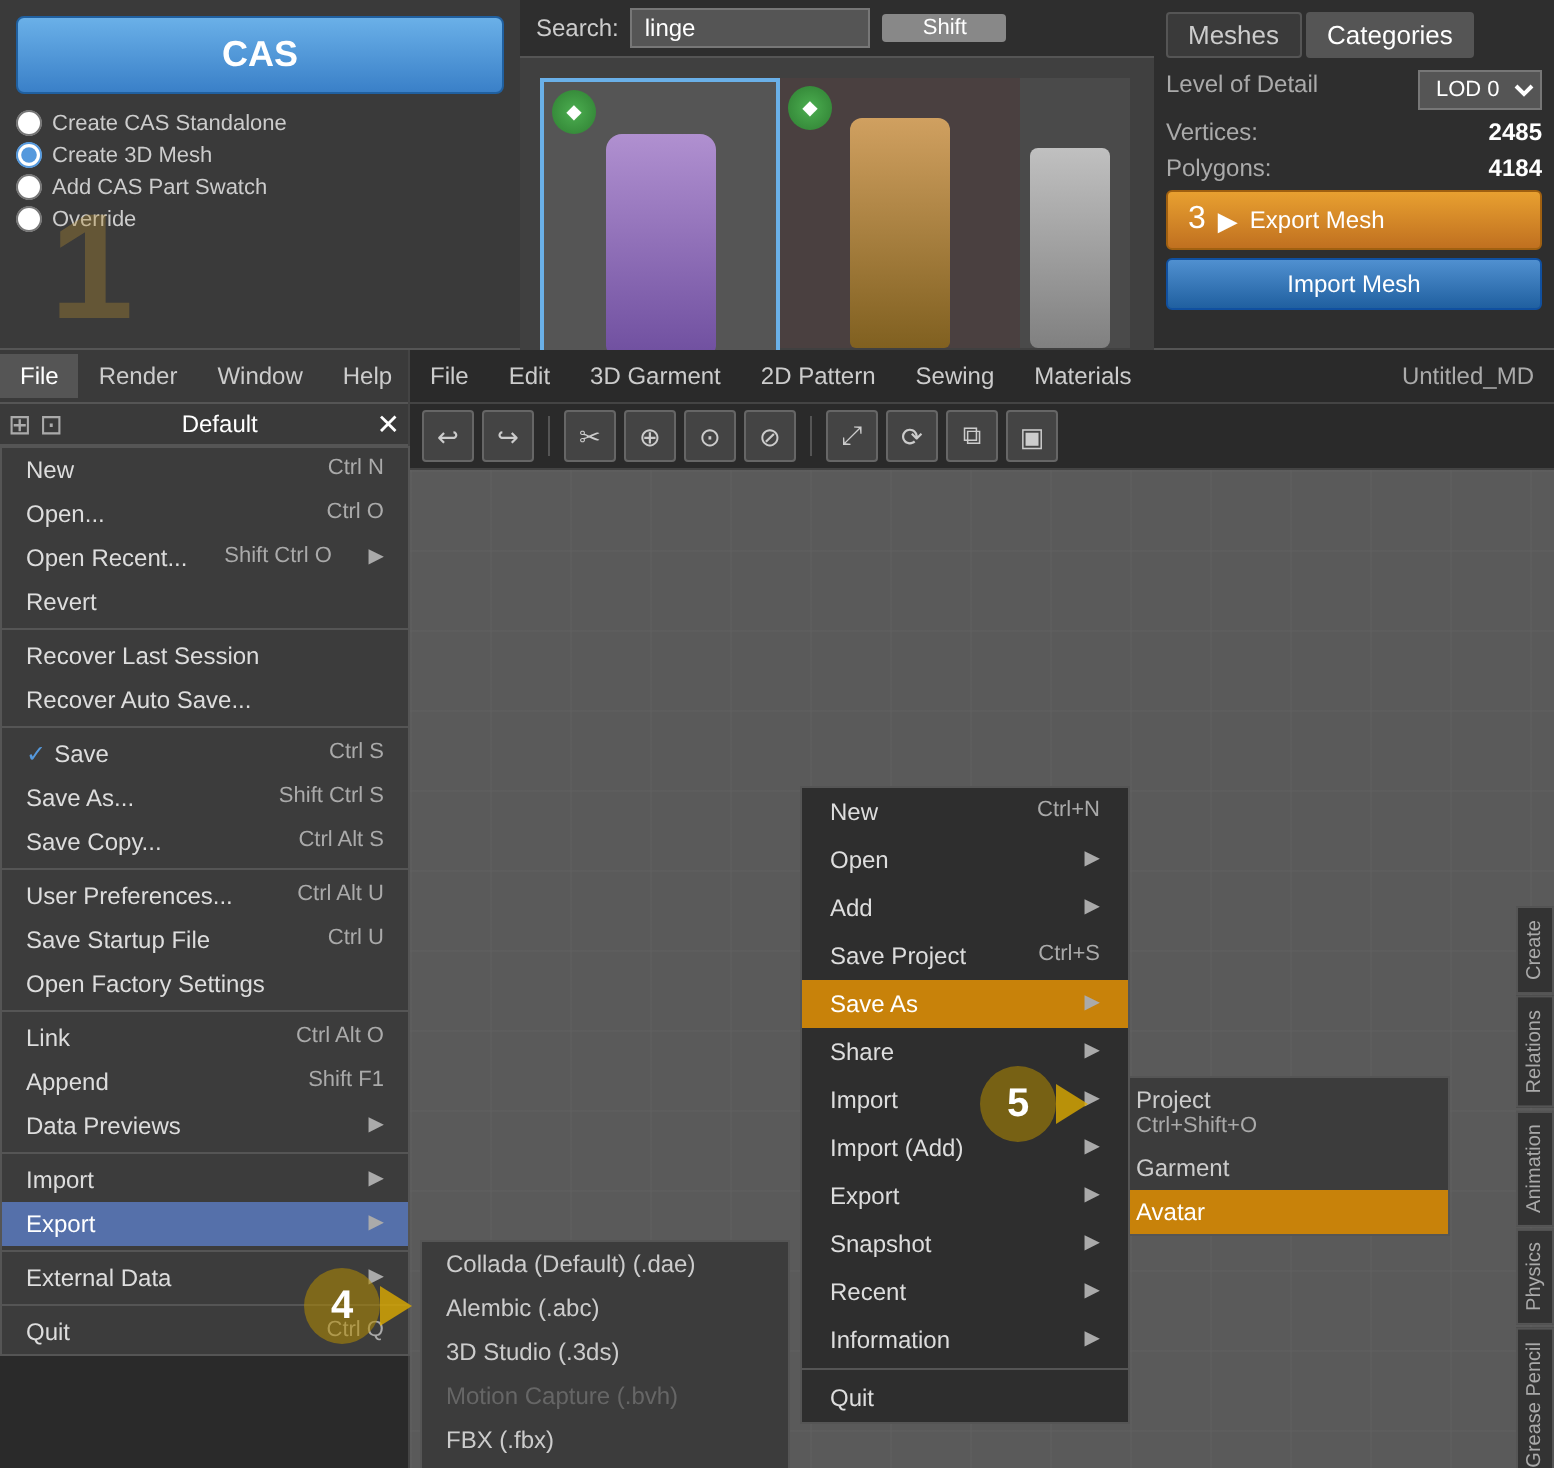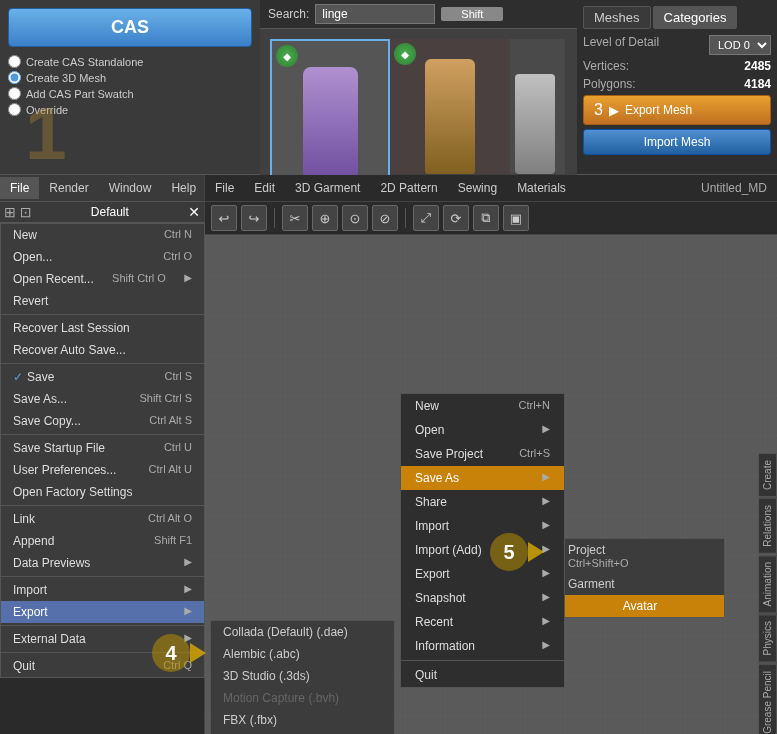--- a/index.html
+++ b/index.html
@@ -371,21 +371,20 @@
       width: 170px;
       z-index: 102;
     }
     .saveas-submenu .dropdown-item {
       color: #ccc;
       flex-direction: column;
     }
     .saveas-submenu .dropdown-item.active {
       background: #c8820a;
       color: white;
-      text-align: center;
     }
 
     
     .md-file-dropdown {
       position: absolute;
       left: 400px;
       top: 230px;
       background: #2e2e2e;
       border: 1px solid #555;
       width: 165px;
@@ -573,26 +572,26 @@
         <div class="dropdown-item">
           <span>Save As...</span>
           <span class="shortcut">Shift Ctrl S</span>
         </div>
         <div class="dropdown-item">
           <span>Save Copy...</span>
           <span class="shortcut">Ctrl Alt S</span>
         </div>
         <div class="dropdown-separator"></div>
         <div class="dropdown-item">
+          <span>User Preferences...</span>
+          <span class="shortcut">Ctrl Alt U</span>
+        </div>
+        <div class="dropdown-item">
           <span>Save Startup File</span>
           <span class="shortcut">Ctrl U</span>
-        </div>
-        <div class="dropdown-item">
-          <span>User Preferences...</span>
-          <span class="shortcut">Ctrl Alt U</span>
         </div>
         <div class="dropdown-item">
           <span>Open Factory Settings</span>
         </div>
         <div class="dropdown-separator"></div>
         <div class="dropdown-item">
           <span>Link</span>
           <span class="shortcut">Ctrl Alt O</span>
         </div>
         <div class="dropdown-item">
@@ -678,20 +677,23 @@
     </div>
 
     <div class="md-file-dropdown" style="top:218px;">
       <div class="dropdown-item">
         <span>New</span>
         <span class="shortcut">Ctrl+N</span>
       </div>
       <div class="dropdown-item has-arrow">
         <span>Open</span>
       </div>
+      <div class="dropdown-item has-arrow">
+        <span>Add</span>
+      </div>
       <div class="dropdown-item">
         <span>Save Project</span>
         <span class="shortcut">Ctrl+S</span>
       </div>
       <div class="dropdown-item has-arrow" style="background:#c8820a; color:white;">
         <span>Save As</span>
       </div>
       <div class="dropdown-item has-arrow">
         <span>Share</span>
       </div>

